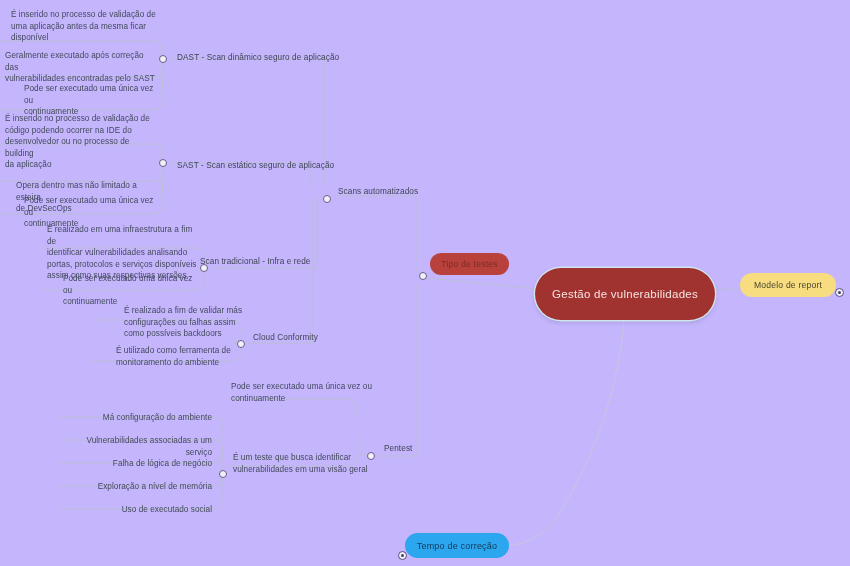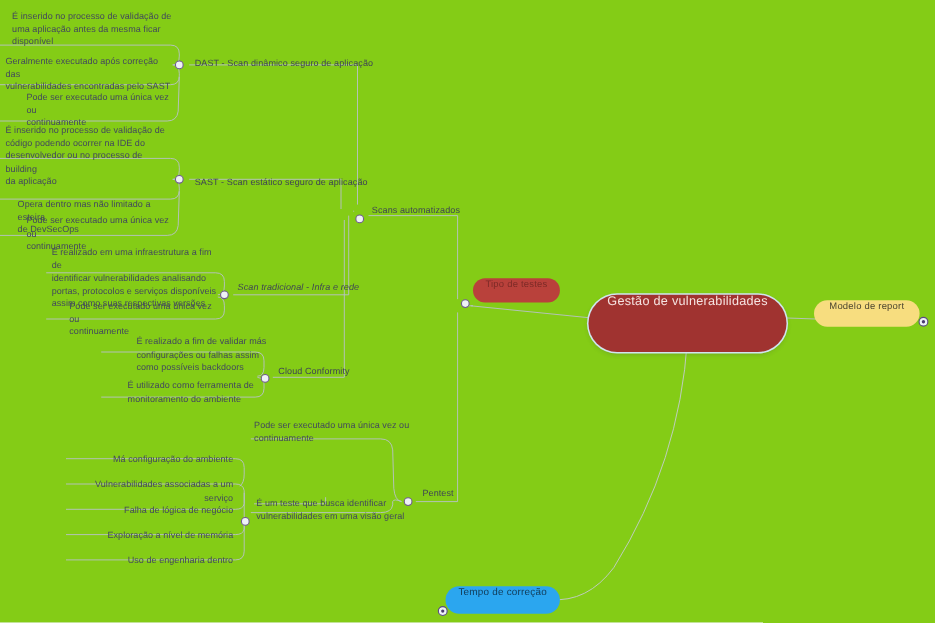--- a/index.html
+++ b/index.html
@@ -4,21 +4,21 @@
 <style>
   html, body {
     margin: 0;
     padding: 0;
     background: #eef2f6;
   }
   #canvas {
     position: relative;
     width: 850px;
     height: 566px;
-    background: #84cc16;
+    background: #c4b5fd;
     overflow: hidden;
     font-family: "Liberation Sans", sans-serif;
     color: #3d4352;
   }
   #wires {
     position: absolute;
     left: 0; top: 0;
     width: 850px; height: 566px;
     pointer-events: none;
   }
@@ -47,20 +47,21 @@
     height: 8px;
     border-radius: 50%;
     border: 1.3px solid #6f5a8e;
     background: #eef2f6;
     box-sizing: border-box;
   }
   .pill {
     position: absolute;
     border-radius: 999px;
     display: flex;
+    align-items: center;
     justify-content: center;
     box-sizing: border-box;
     white-space: nowrap;
   }
   #root-node {
     background: #a03330;
     color: #f6e4e2;
     font-size: 11.5px;
     letter-spacing: .25px;
     box-shadow: 0 0 0 1.4px #cfe6ef, 0 2px 5px rgba(40,50,70,.22);
@@ -181,38 +182,38 @@
   <div class="dot" style="left:159px; top:159px;"></div>
   <div class="branch-label" style="left:177px; top:160px;">SAST  - Scan estático seguro de aplicação</div>
 
   <div class="leaf" style="left:47px; top:224px; width:152px;">É realizado em uma infraestrutura a fim de
 identificar vulnerabilidades analisando
 portas, protocolos e serviços disponíveis
 assim como suas respectivas versões</div>
   <div class="leaf" style="left:63px; top:273px; width:140px;">Pode ser executado uma única vez ou
 continuamente</div>
   <div class="dot" style="left:200px; top:264px;"></div>
-  <div class="branch-label" style="left:216px; top:256px;font-style:italic;">Scan tradicional - Infra e rede</div>
+  <div class="branch-label" style="left:200px; top:256px;">Scan tradicional - Infra e rede</div>
 
   <div class="leaf" style="left:116px; top:345px; width:130px;">É utilizado como ferramenta de
 monitoramento do ambiente</div>
   <div class="leaf" style="left:124px; top:305px; width:130px;">É realizado a fim de validar más
 configurações ou falhas assim
 como possíveis backdoors</div>
   <div class="dot" style="left:237px; top:340px;"></div>
   <div class="branch-label" style="left:253px; top:332px;">Cloud Conformity</div>
 
   <div class="dot" style="left:323px; top:195px;"></div>
   <div class="branch-label" style="left:338px; top:186px;">Scans automatizados</div>
 
   <div class="leaf right" style="left:62px; top:412px; width:150px;">Má configuração do ambiente</div>
   <div class="leaf right" style="left:62px; top:435px; width:150px;">Vulnerabilidades associadas a um serviço</div>
   <div class="leaf right" style="left:62px; top:458px; width:150px;">Falha de lógica de negócio</div>
   <div class="leaf right" style="left:62px; top:481px; width:150px;">Exploração a nível de memória</div>
-  <div class="leaf right" style="left:62px; top:504px; width:150px;">Uso de engenharia dentro</div>
+  <div class="leaf right" style="left:62px; top:504px; width:150px;">Uso de executado social</div>
   <div class="dot" style="left:219px; top:470px;"></div>
 
   <div class="leaf" style="left:231px; top:381px; width:150px;">Pode ser executado uma única vez ou
 continuamente</div>
   <div class="leaf" style="left:233px; top:452px; width:142px;">É um teste que busca identificar
 vulnerabilidades em uma visão geral</div>
   <div class="dot" style="left:367px; top:452px;"></div>
   <div class="branch-label" style="left:384px; top:443px;">Pentest</div>
 
   <div class="dot" style="left:419px; top:272px;"></div>

